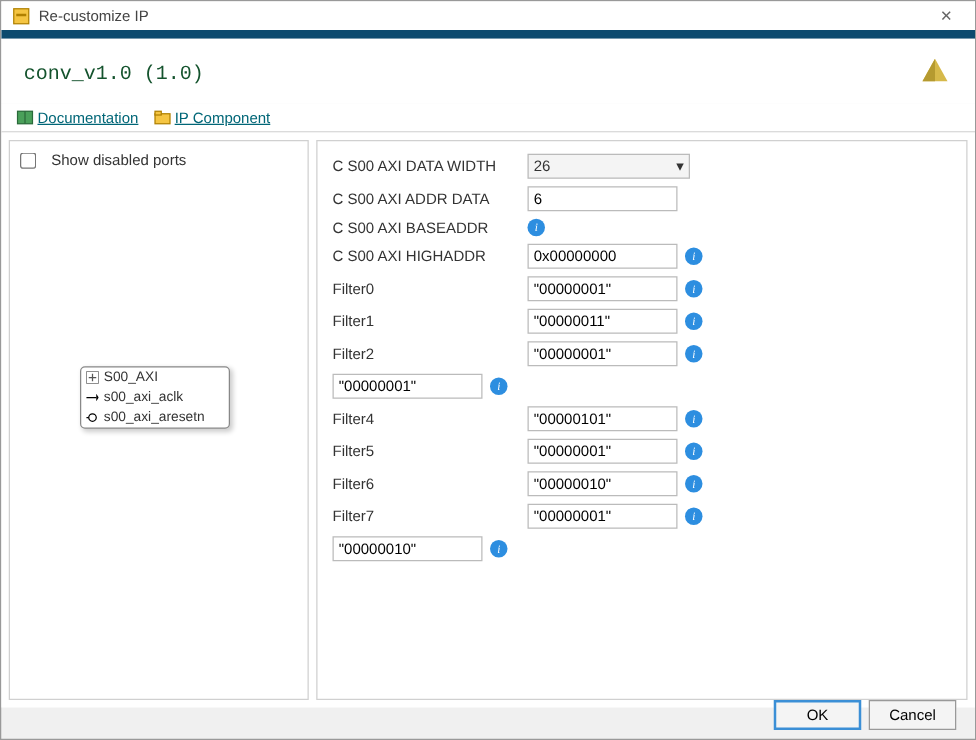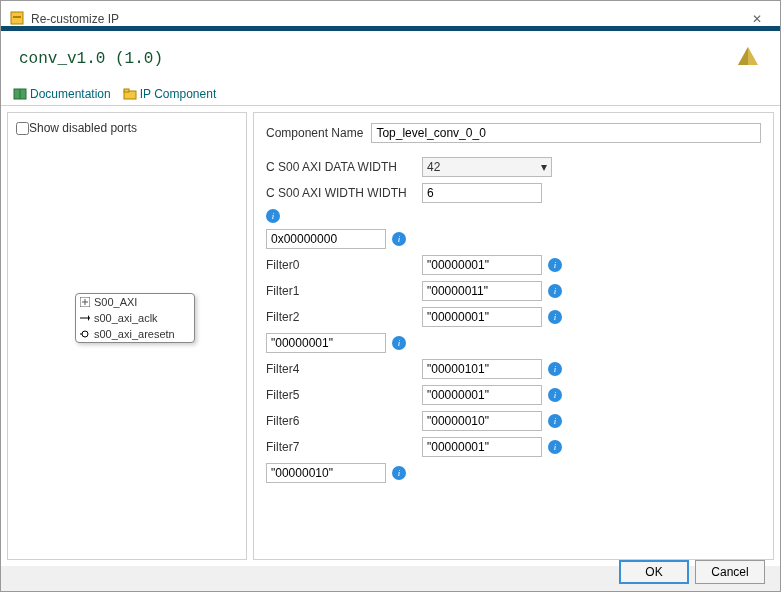--- a/index.html
+++ b/index.html
@@ -1,30 +1,30 @@
 <!DOCTYPE html>
 <html><head>
 <meta charset="utf-8">
 <style>
   * { box-sizing: border-box; font-family: "Segoe UI", Tahoma, sans-serif; }
   body { margin: 0; background: #f0f0f0; width: 781px; height: 592px; overflow: hidden; font-size: 12px; color: #333; border: 1px solid #999; }
-  .titlebar { height: 30px; display: flex; align-items: flex-end; padding: 0 8px; background: #fff; border-bottom: 5px solid #0c4a6e; }
+  .titlebar { height: 30px; display: flex; align-items: center; padding: 0 8px; background: #fff; border-bottom: 7px solid #0c4a6e; }
   .titlebar .app-icon { width: 16px; height: 16px; margin-right: 6px; }
   .titlebar .title { flex: 1; font-size: 12px; color: #444; }
   .titlebar .close { width: 30px; text-align: center; color: #666; cursor: pointer; }
   .header { padding: 14px 18px 10px 18px; background: #fff; display: flex; align-items: center; }
   .header .ip-name { font-family: Consolas, "Courier New", monospace; font-size: 16px; color: #14532d; flex: 1; }
   .header .logo { width: 28px; height: 28px; }
   .linkbar { padding: 4px 12px; background: #fff; border-bottom: 1px solid #d0d0d0; display: flex; gap: 12px; align-items: center; font-family: Consolas, "Courier New", monospace; font-size: 12px; }
-  .linkbar a { color: #067; display: flex; align-items: center; gap: 3px; cursor: pointer; }
+  .linkbar a { color: #067; text-decoration: underline; display: flex; align-items: center; gap: 3px; cursor: pointer; }
   .content { display: flex; height: 460px; background: #fff; padding: 6px; gap: 6px; }
   .left-pane { width: 240px; border: 1px solid #d0d0d0; background: #fff; padding: 8px; position: relative; }
-  .check-row { display: flex; align-items: center; gap: 0; font-family: Consolas, "Courier New", monospace; }
+  .check-row { display: flex; align-items: center; gap: 12px; font-family: Consolas, "Courier New", monospace; }
   .check-row input { margin: 0; }
-  .bd-block { position: absolute; top: 180px; left: 67px; width: 120px; background: #fff; border: 1px solid #888; border-radius: 4px; box-shadow: 2px 2px 4px rgba(0,0,0,0.2); font-family: Consolas, "Courier New", monospace; font-size: 11px; }
+  .bd-block { position: absolute; top: 180px; left: 56px; width: 120px; background: #fff; border: 1px solid #888; border-radius: 4px; box-shadow: 2px 2px 4px rgba(0,0,0,0.2); font-family: Consolas, "Courier New", monospace; font-size: 11px; }
   .bd-row { display: flex; align-items: center; padding: 2px 4px; gap: 4px; }
   .right-pane { flex: 1; border: 1px solid #d0d0d0; background: #fff; padding: 10px 12px; font-family: Consolas, "Courier New", monospace; }
   .comp-row { display: flex; align-items: center; gap: 8px; margin-bottom: 14px; }
   .comp-row input { flex: 1; height: 20px; border: 1px solid #bbb; padding: 0 4px; font-family: inherit; font-size: 12px; }
   .param-row { display: flex; align-items: center; margin-bottom: 6px; gap: 6px; }
   .param-label { width: 150px; white-space: nowrap; }
   .param-input { width: 120px; height: 20px; border: 1px solid #bbb; padding: 0 4px; font-family: inherit; font-size: 12px; }
   .param-select { width: 130px; height: 20px; border: 1px solid #bbb; background: #f4f4f4; display: flex; align-items: center; padding: 0 4px; justify-content: space-between; cursor: pointer; }
   .info-icon { width: 14px; height: 14px; border-radius: 50%; background: #2d8ee0; color: #fff; font-size: 9px; display: inline-flex; align-items: center; justify-content: center; font-style: italic; font-family: serif; }
   .footer { position: absolute; bottom: 8px; right: 16px; display: flex; gap: 6px; }
@@ -111,40 +111,38 @@
               <circle cx="5" cy="5" r="3" fill="none" stroke="#000"></circle>
               <line x1="0" y1="5" x2="2" y2="5" stroke="#000"></line>
             </svg>
           </span>
         <span>s00_axi_aresetn</span>
       </div>
     </div>
   </div>
 
   <div class="right-pane">
-    <div class="comp-row">
-      <span>Component Name</span>
-      <input type="text" value="Top_level_conv_0_0" style="">
-    </div>
     <div id="params">
         <div class="param-row">
           <span class="param-label">C S00 AXI DATA WIDTH</span>
           <div class="param-select">
-            <span>42</span>
+            <span>26</span>
             <span>▾</span>
           </div>
         </div>
         <div class="param-row">
-          <span class="param-label">C S00 AXI WIDTH WIDTH</span>
+          <span class="param-label">C S00 AXI ADDR DATA</span>
           <input type="text" class="param-input" value="6" style="">
         </div>
         <div class="param-row">
+          <span class="param-label">C S00 AXI BASEADDR</span>
           <span class="info-icon">i</span>
         </div>
         <div class="param-row">
+          <span class="param-label">C S00 AXI HIGHADDR</span>
           <input type="text" class="param-input" value="0x00000000" style="">
           <span class="info-icon">i</span>
         </div>
         <div class="param-row">
           <span class="param-label">Filter0</span>
           <input type="text" class="param-input" value="&quot;00000001&quot;" style="">
           <span class="info-icon">i</span>
         </div>
         <div class="param-row">
           <span class="param-label">Filter1</span>

